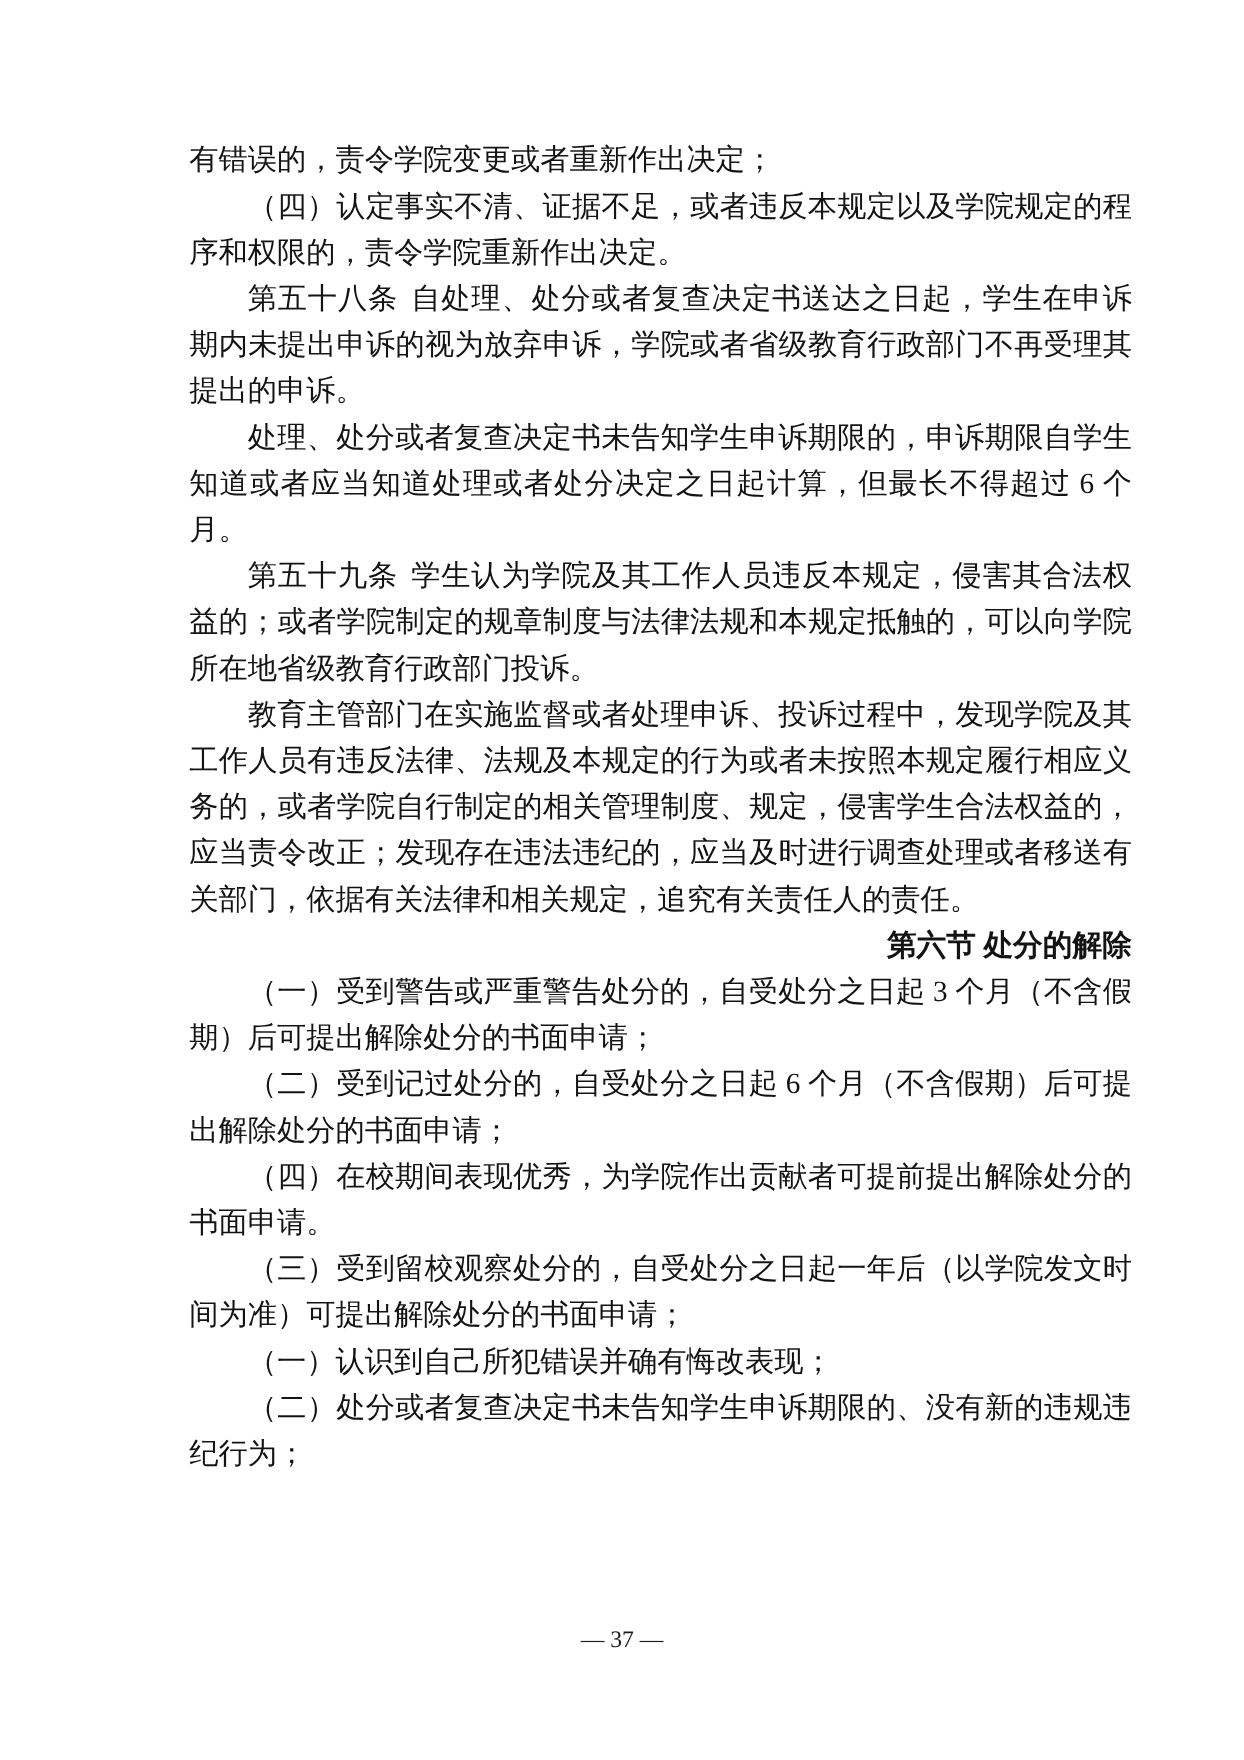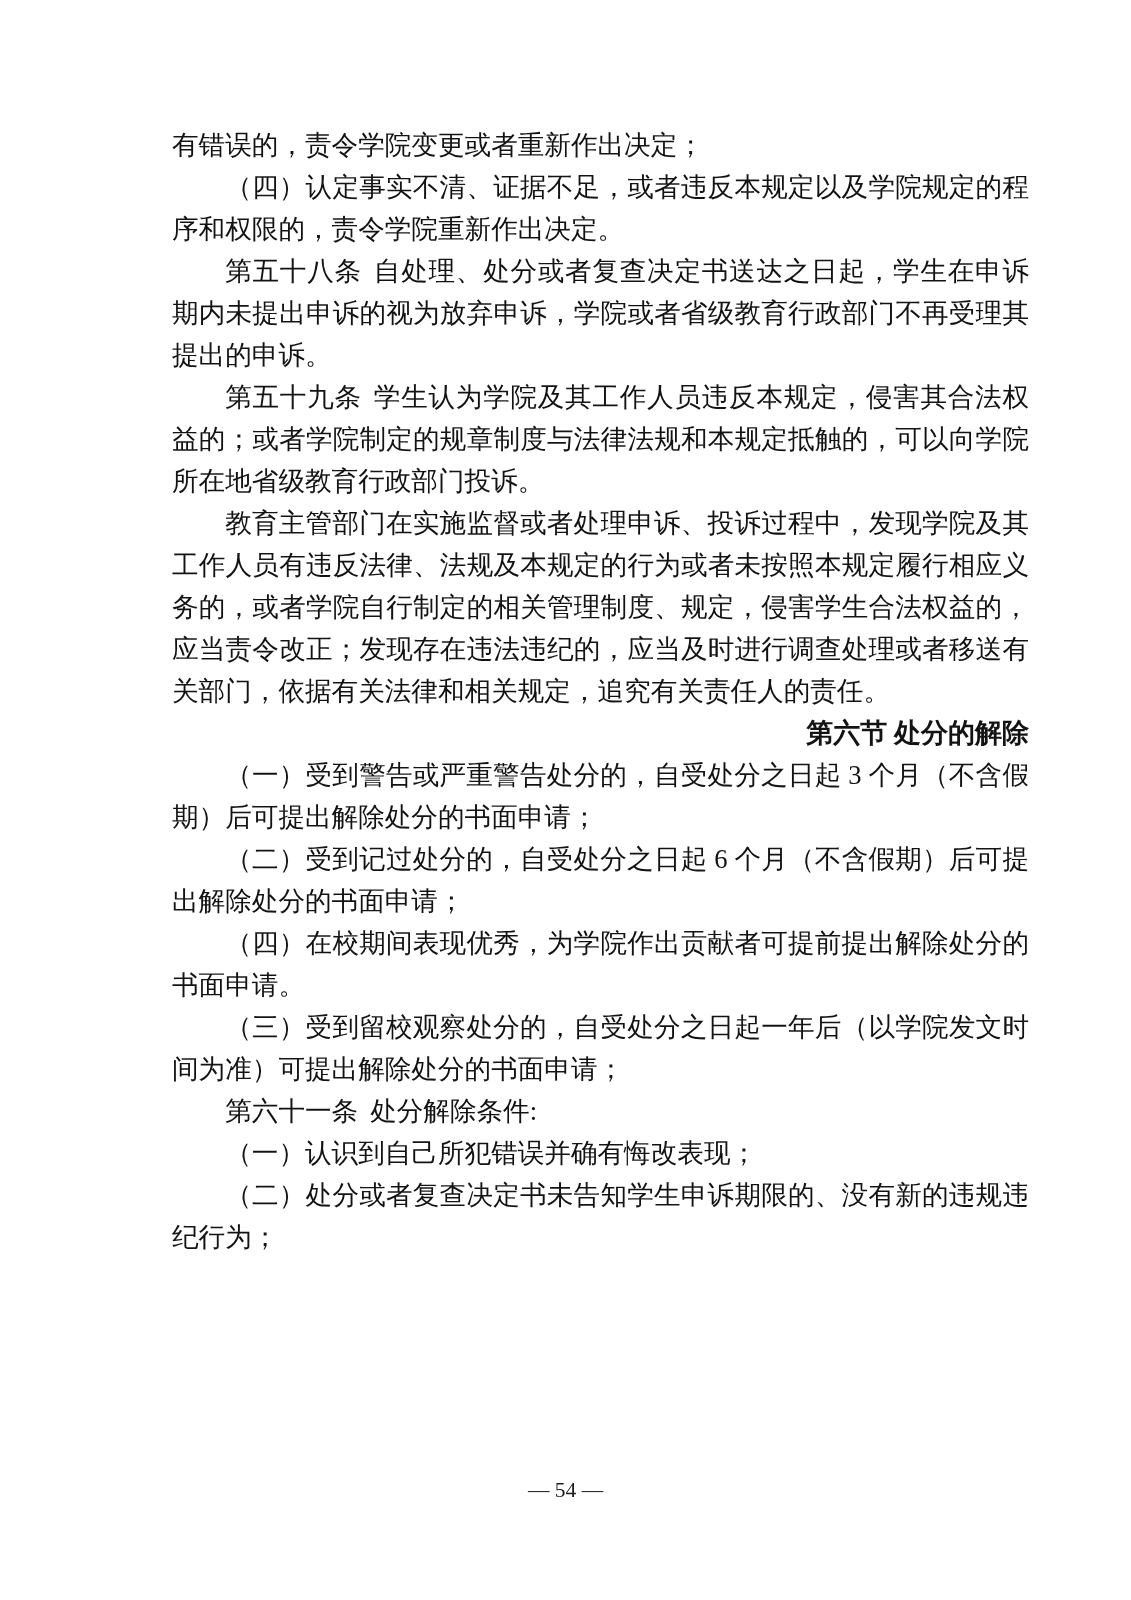--- a/index.html
+++ b/index.html
@@ -60,27 +60,27 @@
   }
 </style>
 </head>
 <body>
 
 <div class="page">
   <main class="content" id="doc-body">
       <p class="para plain">有错误的，责令学院变更或者重新作出决定；</p>
       <p class="para indent">（四）认定事实不清、证据不足，或者违反本规定以及学院规定的程序和权限的，责令学院重新作出决定。</p>
       <p class="para article"><b class="article-no">第五十八条</b>自处理、处分或者复查决定书送达之日起，学生在申诉期内未提出申诉的视为放弃申诉，学院或者省级教育行政部门不再受理其提出的申诉。</p>
+      <p class="para indent">处理、处分或者复查决定书未告知学生申诉期限的，申诉期限自学生知道或者应当知道处理或者处分决定之日起计算，但最长不得超过 6 个月。</p>
       <p class="para article"><b class="article-no">第五十九条</b>学生认为学院及其工作人员违反本规定，侵害其合法权益的；或者学院制定的规章制度与法律法规和本规定抵触的，可以向学院所在地省级教育行政部门投诉。</p>
       <p class="para indent">教育主管部门在实施监督或者处理申诉、投诉过程中，发现学院及其工作人员有违反法律、法规及本规定的行为或者未按照本规定履行相应义务的，或者学院自行制定的相关管理制度、规定，侵害学生合法权益的，应当责令改正；发现存在违法违纪的，应当及时进行调查处理或者移送有关部门，依据有关法律和相关规定，追究有关责任人的责任。</p>
       <h2 class="section-heading">第六节 处分的解除</h2>
       <p class="para indent">（一）受到警告或严重警告处分的，自受处分之日起 3 个月（不含假期）后可提出解除处分的书面申请；</p>
       <p class="para indent">（二）受到记过处分的，自受处分之日起 6 个月（不含假期）后可提出解除处分的书面申请；</p>
       <p class="para indent">（四）在校期间表现优秀，为学院作出贡献者可提前提出解除处分的书面申请。</p>
       <p class="para indent">（三）受到留校观察处分的，自受处分之日起一年后（以学院发文时间为准）可提出解除处分的书面申请；</p>
-      <p class="para article"><b class="article-no">第六十一条</b>处分解除条件:</p>
       <p class="para indent">（一）认识到自己所犯错误并确有悔改表现；</p>
       <p class="para indent">（二）处分或者复查决定书未告知学生申诉期限的、没有新的违规违纪行为；</p>
     </main>
   <footer class="page-footer">
-    <span class="page-number">— 54 —</span>
+    <span class="page-number">— 37 —</span>
   </footer>
 </div>
 
 </body></html>

